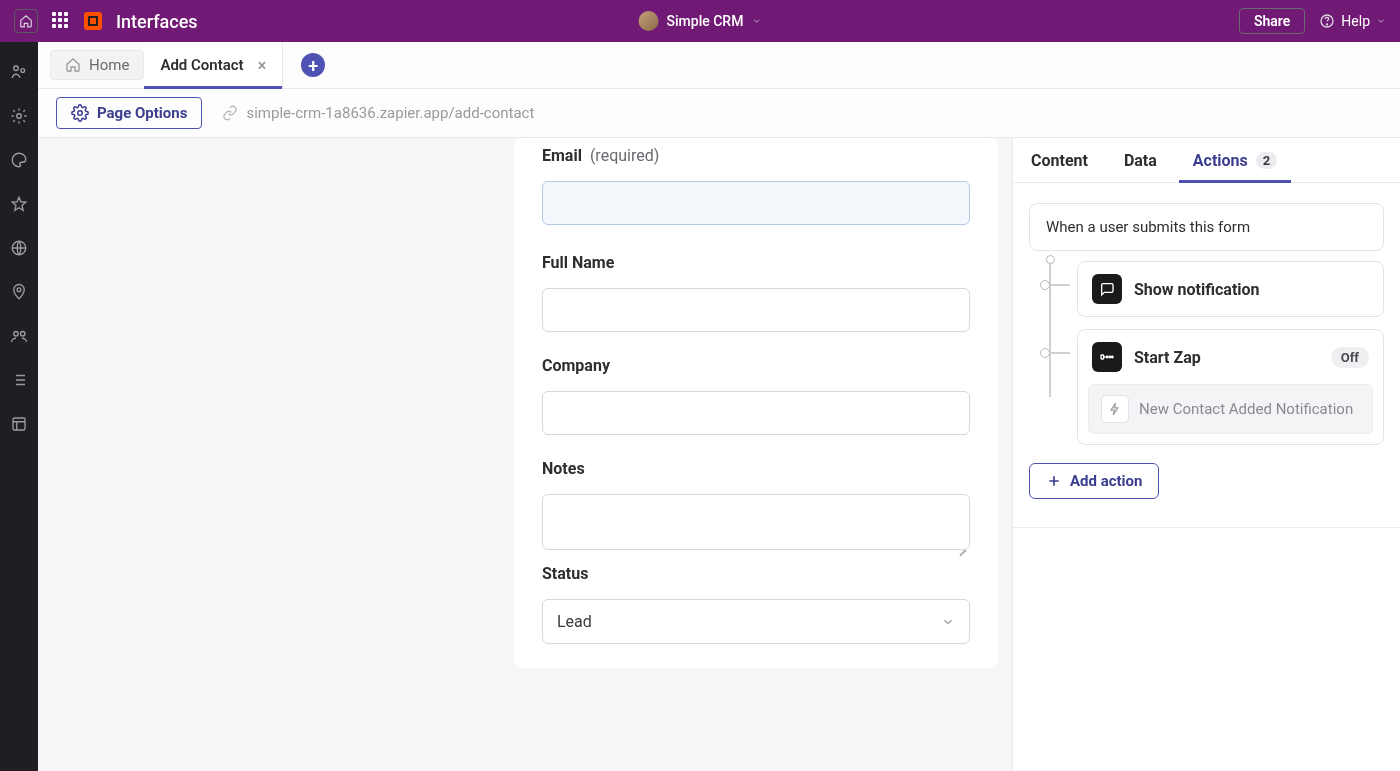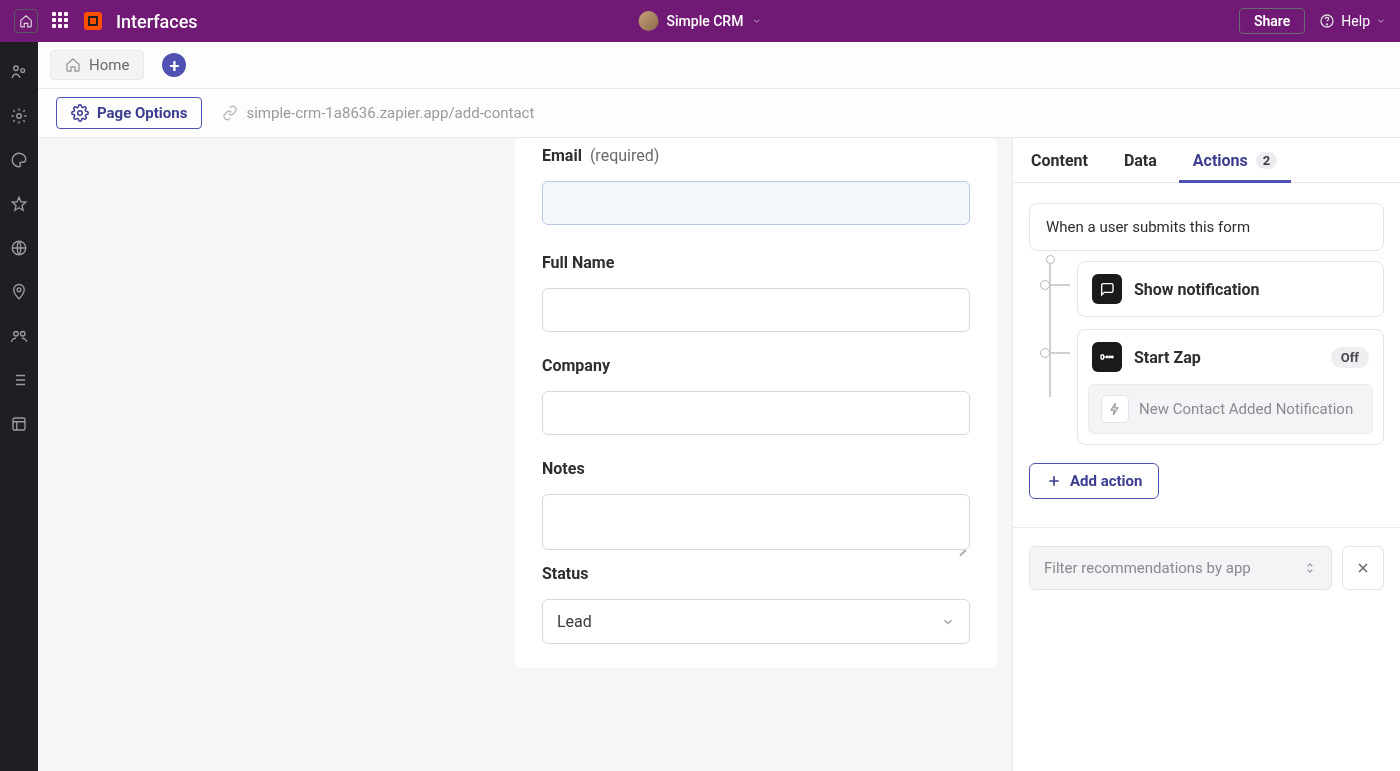--- a/index.html
+++ b/index.html
@@ -203,20 +203,24 @@
 
   <div class="workspace">
 
     <div class="tabstrip">
       <div class="tab home">
         <svg width="16" height="16" viewBox="0 0 24 24" fill="none" stroke="#9a9aa0" stroke-width="2">
             <path d="M3 11l9-8 9 8v9a1 1 0 0 1-1 1h-5v-6h-6v6H4a1 1 0 0 1-1-1z"></path>
           </svg>
         <span>Home</span>
       </div>
+      <div class="tab active">
+        <span>Add Contact</span>
+        <span class="close">×</span>
+      </div>
       <div class="tab-add">+</div>
     </div>
 
     <div class="opts-row">
       <div class="page-opts-btn">
         <svg width="18" height="18" viewBox="0 0 24 24" fill="none" stroke="#3b3e8f" stroke-width="2">
             <circle cx="12" cy="12" r="3"></circle>
             <path d="M19.4 15a1.65 1.65 0 0 0 .33 1.82l.06.06a2 2 0 1 1-2.83 2.83l-.06-.06a1.65 1.65 0 0 0-1.82-.33 1.65 1.65 0 0 0-1 1.51V21a2 2 0 0 1-4 0v-.09a1.65 1.65 0 0 0-1-1.51 1.65 1.65 0 0 0-1.82.33l-.06.06a2 2 0 1 1-2.83-2.83l.06-.06a1.65 1.65 0 0 0 .33-1.82 1.65 1.65 0 0 0-1.51-1H3a2 2 0 0 1 0-4h.09a1.65 1.65 0 0 0 1.51-1 1.65 1.65 0 0 0-.33-1.82l-.06-.06a2 2 0 1 1 2.83-2.83l.06.06a1.65 1.65 0 0 0 1.82.33h0a1.65 1.65 0 0 0 1-1.51V3a2 2 0 0 1 4 0v.09a1.65 1.65 0 0 0 1 1.51h0a1.65 1.65 0 0 0 1.82-.33l.06-.06a2 2 0 1 1 2.83 2.83l-.06.06a1.65 1.65 0 0 0-.33 1.82v0a1.65 1.65 0 0 0 1.51 1H21a2 2 0 0 1 0 4h-.09a1.65 1.65 0 0 0-1.51 1z"></path>
           </svg>
         <span>Page Options</span>
@@ -332,30 +336,17 @@
 
           <div class="add-action-btn">
             <svg width="16" height="16" viewBox="0 0 24 24" fill="none" stroke="#3b3e8f" stroke-width="2.5">
                 <path d="M12 5v14M5 12h14"></path>
               </svg>
             <span>Add action</span>
           </div>
 
           <div class="rp-section-hr"></div>
 
-          <div class="rec-row">
-            <div class="rec-filter">
-              <span>Filter recommendations by app</span>
-              <svg width="14" height="14" viewBox="0 0 24 24" fill="none" stroke="#9a9aa0" stroke-width="2">
-                  <path d="M8 9l4-4 4 4M8 15l4 4 4-4"></path>
-                </svg>
-            </div>
-            <div class="rec-close">
-              <svg width="16" height="16" viewBox="0 0 24 24" fill="none" stroke="#6a6a70" stroke-width="2.5">
-                  <path d="M18 6L6 18M6 6l12 12"></path>
-                </svg>
-            </div>
-          </div>
         </div>
       </div>
     </div>
   </div>
 </div>
 
 </body></html>

